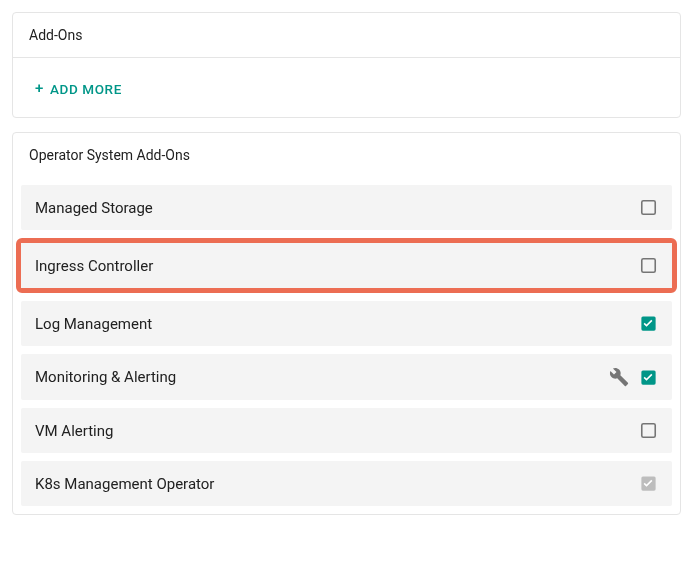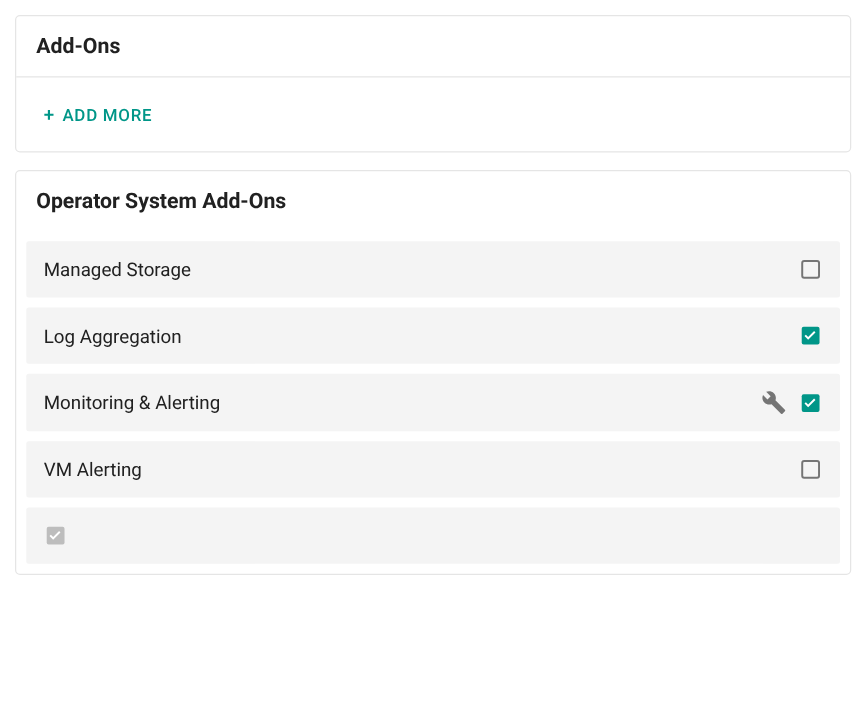--- a/index.html
+++ b/index.html
@@ -11,22 +11,22 @@
     width: 693px;
   }
   .card {
     border: 1px solid #e5e5e5;
     border-radius: 4px;
     margin-bottom: 14px;
     background: #fff;
   }
   .card-header {
     padding: 14px 16px;
-    font-size: 17px;
-    font-weight: 700;
+    font-size: 14px;
+    font-weight: 400;
     color: #212121;
     border-bottom: 1px solid #e5e5e5;
   }
   .card-header.no-border {
     border-bottom: none;
   }
   .add-more-row {
     padding: 20px 16px 20px 22px;
   }
   .add-more-btn {
@@ -112,22 +112,34 @@
   <div class="list-item">
         <div class="left">Managed Storage</div>
         <div class="right">
           <span class="checkbox">
             <svg width="19" height="19" viewBox="0 0 24 24">
               <rect x="3.5" y="3.5" width="17" height="17" rx="2" fill="none" stroke="#757575" stroke-width="2"></rect>
             </svg>
           </span>
         </div>
       </div>
+      <div class="highlight-wrap">
+        <div class="list-item">
+          <div class="left">Ingress Controller</div>
+          <div class="right">
+            <span class="checkbox">
+              <svg width="19" height="19" viewBox="0 0 24 24">
+                <rect x="3.5" y="3.5" width="17" height="17" rx="2" fill="none" stroke="#757575" stroke-width="2"></rect>
+              </svg>
+            </span>
+          </div>
+        </div>
+      </div>
       <div class="list-item">
-        <div class="left">Log Aggregation</div>
+        <div class="left">Log Management</div>
         <div class="right">
           <span class="checkbox">
             <svg width="19" height="19" viewBox="0 0 24 24">
               <rect x="3" y="3" width="18" height="18" rx="2" fill="#009688"></rect>
               <path d="M9.5 16.2 5.8 12.5l1.4-1.4 2.3 2.3 6-6 1.4 1.4z" fill="#fff"></path>
             </svg>
           </span>
         </div>
       </div>
       <div class="list-item">
@@ -150,20 +162,21 @@
         <div class="left">VM Alerting</div>
         <div class="right">
           <span class="checkbox">
             <svg width="19" height="19" viewBox="0 0 24 24">
               <rect x="3.5" y="3.5" width="17" height="17" rx="2" fill="none" stroke="#757575" stroke-width="2"></rect>
             </svg>
           </span>
         </div>
       </div>
       <div class="list-item">
+        <div class="left">K8s Management Operator</div>
         <div class="right">
           <span class="checkbox">
             <svg width="19" height="19" viewBox="0 0 24 24">
               <rect x="3" y="3" width="18" height="18" rx="2" fill="#bdbdbd"></rect>
               <path d="M9.5 16.2 5.8 12.5l1.4-1.4 2.3 2.3 6-6 1.4 1.4z" fill="#fff"></path>
             </svg>
           </span>
         </div>
       </div>
     </div>

